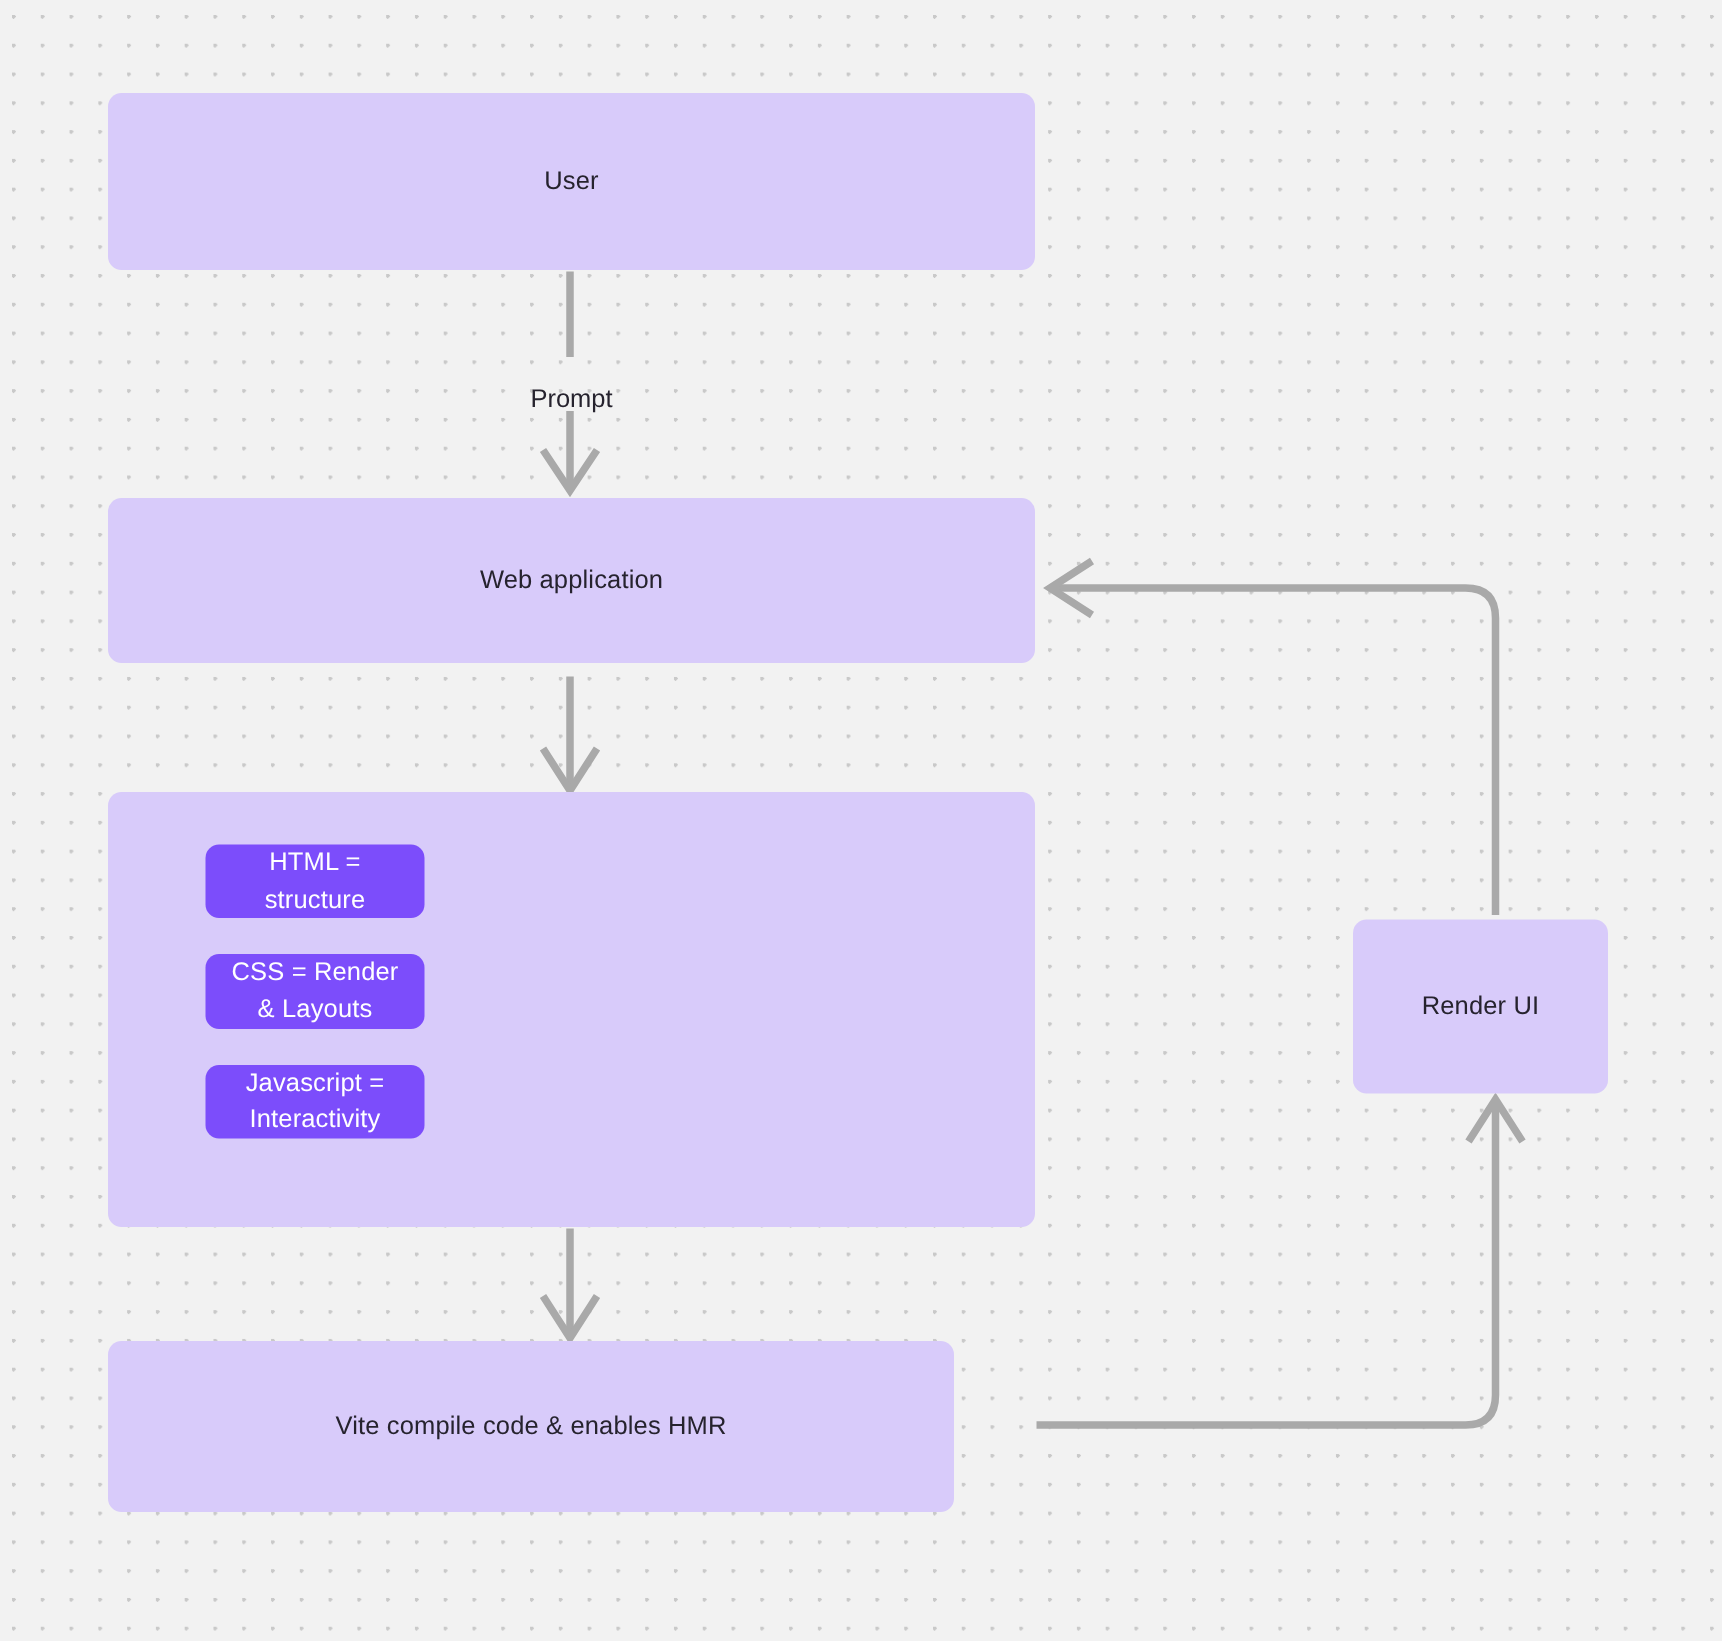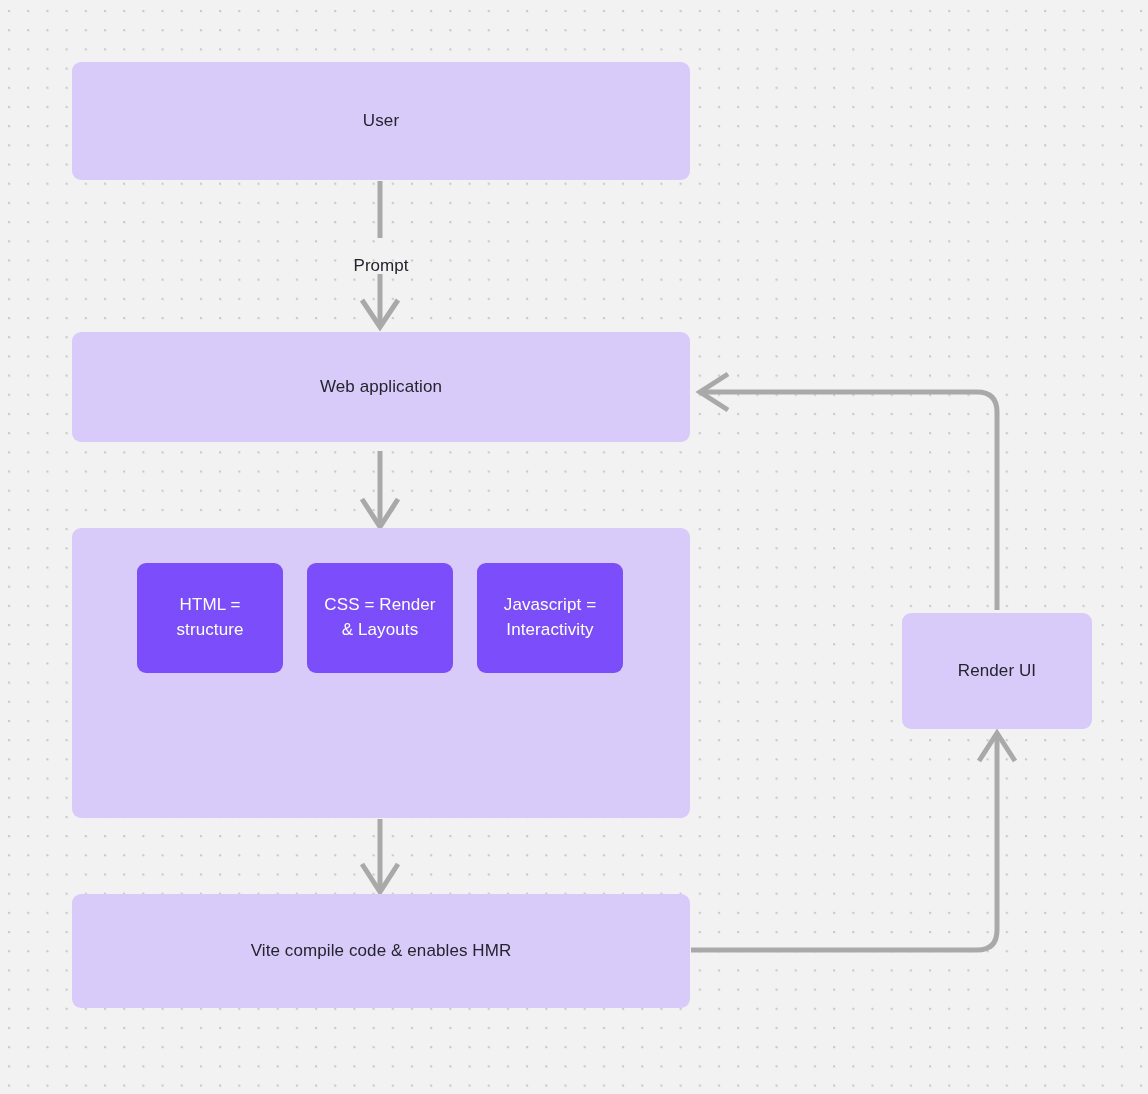--- a/index.html
+++ b/index.html
@@ -39,32 +39,33 @@
     font-size: 17px;
     line-height: 1.35;
     text-align: center;
     letter-spacing: 0.1px;
   }
 
   .node-user        { left: 72px;  top: 62px;  width: 618px; height: 118px; }
   .node-webapp      { left: 72px;  top: 332px; width: 618px; height: 110px; }
   .node-components  { left: 72px;  top: 528px; width: 618px; height: 290px;
                       display: block; }
-  .node-vite        { left: 72px;  top: 894px; width: 618px; height: 114px; }
-  .node-render      { left: 902px; top: 613px; width: 190px; height: 116px; justify-content: center; }
+  .node-vite        { left: 72px;  top: 894px; width: 564px; height: 114px; }
+  .node-render      { left: 902px; top: 613px; width: 170px; height: 116px; justify-content: center; }
 
   
   .chip-row {
     position: absolute;
     left: 65px;
     top: 35px;
     width: 488px;
     height: 110px;
     display: flex;
     gap: 24px;
+    flex-direction: column;
   }
 
   .chip {
     width: 146px;
     height: 110px;
     background: #7c4dfb;
     border-radius: 9px;
     display: flex;
     align-items: center;
     justify-content: center;

